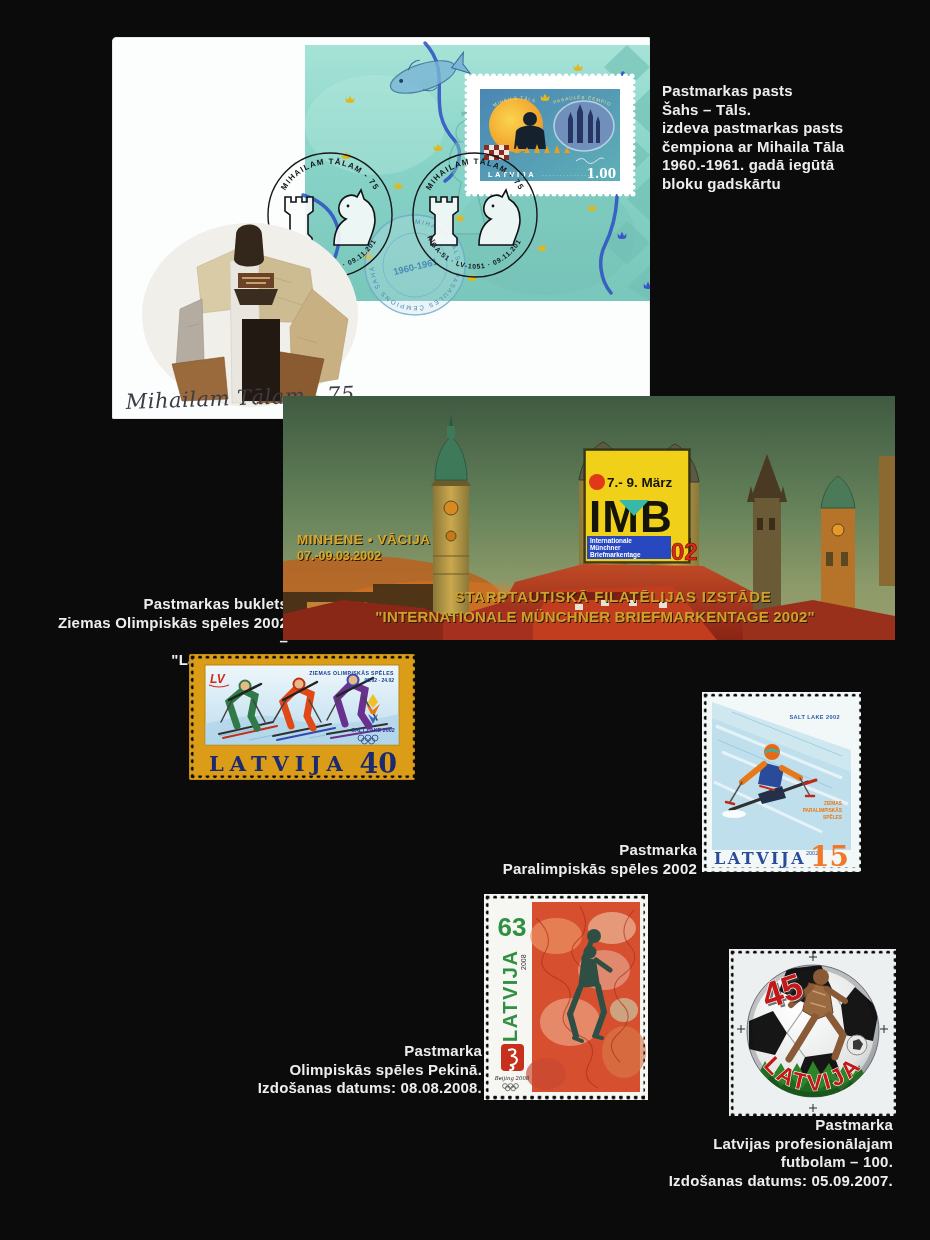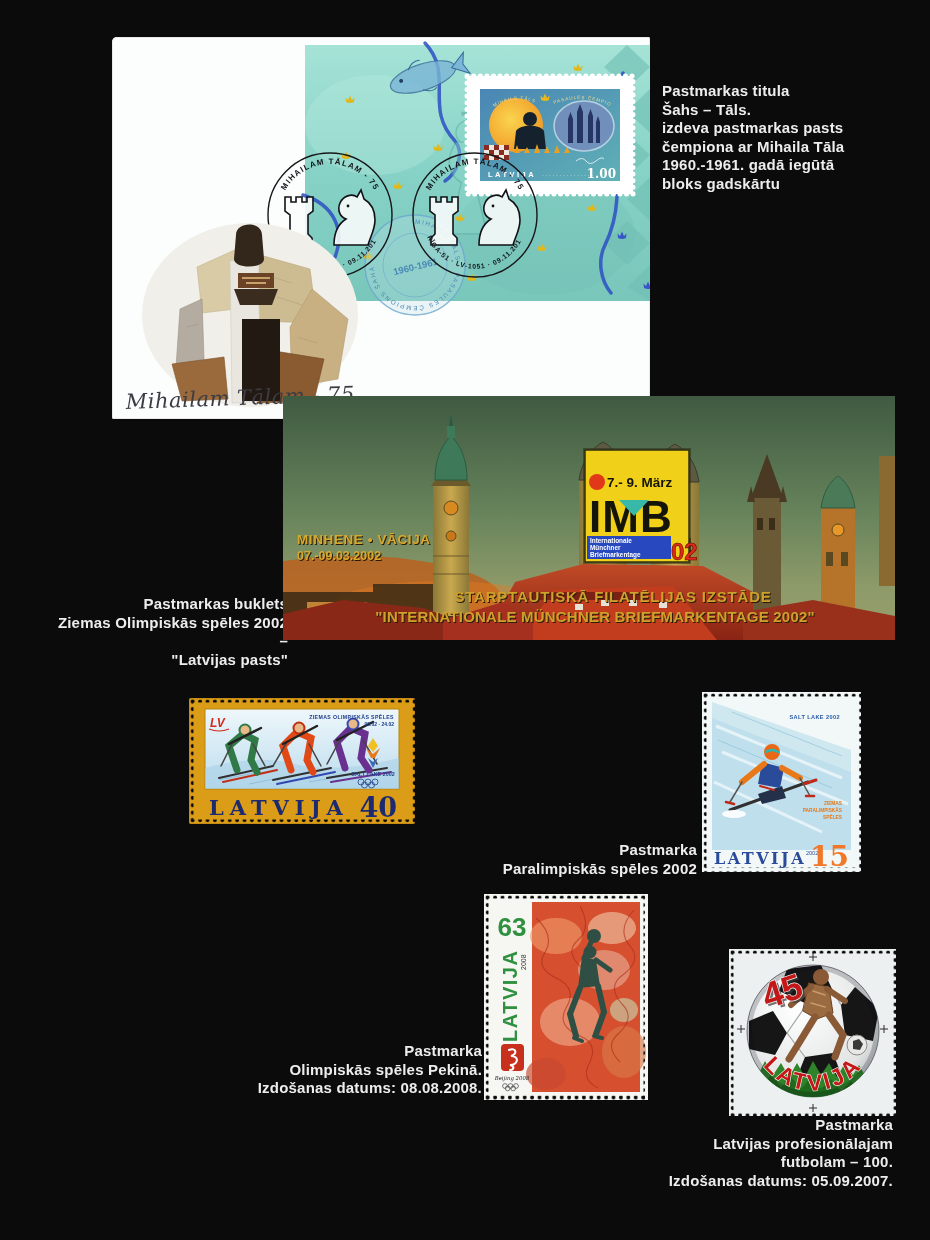--- a/index.html
+++ b/index.html
@@ -4,21 +4,21 @@
 <style>
   html,body{margin:0;padding:0;background:#000;}
   .stage{position:relative;width:930px;height:1240px;background:#0b0b0b;overflow:hidden;
          font-family:"Liberation Sans",sans-serif;}
   .cap{position:absolute;color:#ededed;font-weight:bold;font-size:15px;line-height:18.5px;letter-spacing:.2px;}
   .cap.right{text-align:right;}
   .img{position:absolute;}
   .cover{left:112px;top:37px;width:538px;height:382px;background:#fcfdfd;border-radius:5px 2px 2px 2px;
          box-shadow:0 0 0 1px #e8e8e8 inset;z-index:1;}
   .munich{left:283px;top:396px;width:612px;height:244px;z-index:2;}
-  .st-bi{left:189px;top:654px;width:226px;height:104px;z-index:2;margin-top:44px;}
+  .st-bi{left:189px;top:654px;width:226px;height:104px;z-index:2;}
   .st-pa{left:702px;top:692px;width:159px;height:180px;}
   .st-bj{left:484px;top:894px;width:136px;height:206px;}
   .st-fb{left:729px;top:949px;width:167px;height:167px;}
   svg{display:block;}
   text{font-family:"Liberation Sans",sans-serif;}
   .serif{font-family:"DejaVu Serif","Liberation Serif",serif;}
 </style>
 </head>
 <body>
 
@@ -220,26 +220,26 @@
         <g stroke="#8a7a5a" stroke-width=".5" opacity=".5">
           <path d="M130,50 l20,6 M135,70 l25,8 M155,110 l20,6 M45,100 l12,-3"></path>
         </g>
       </g>
 
       <text x="14" y="372" transform="rotate(-2 14 372)" font-size="21" font-style="italic" class="serif" fill="#3c3c44" letter-spacing=".5">Mihailam Tālam - 75</text>
     </svg>
   </div>
 
   <div class="cap" style="left:662px;top:82px;width:255px">
-    <div>Pastmarkas titula</div>
+    <div>Pastmarkas pasts</div>
     <div>Šahs – Tāls.</div>
     <div>izdeva pastmarkas pasts</div>
     <div>čempiona ar Mihaila Tāla</div>
     <div>1960.-1961. gadā iegūtā</div>
-    <div>bloks gadskārtu</div>
+    <div>bloku gadskārtu</div>
   </div>
 
   <div class="img munich">
     <svg width="612" height="244" viewBox="0 0 612 244">
       <defs>
         <linearGradient id="msky" x1="0" y1="0" x2="0" y2="1">
           <stop offset="0" stop-color="#3f5a41"></stop>
             <stop offset=".45" stop-color="#64815a"></stop>
           <stop offset=".78" stop-color="#8d9a69"></stop>
             <stop offset="1" stop-color="#9aa06c"></stop>

